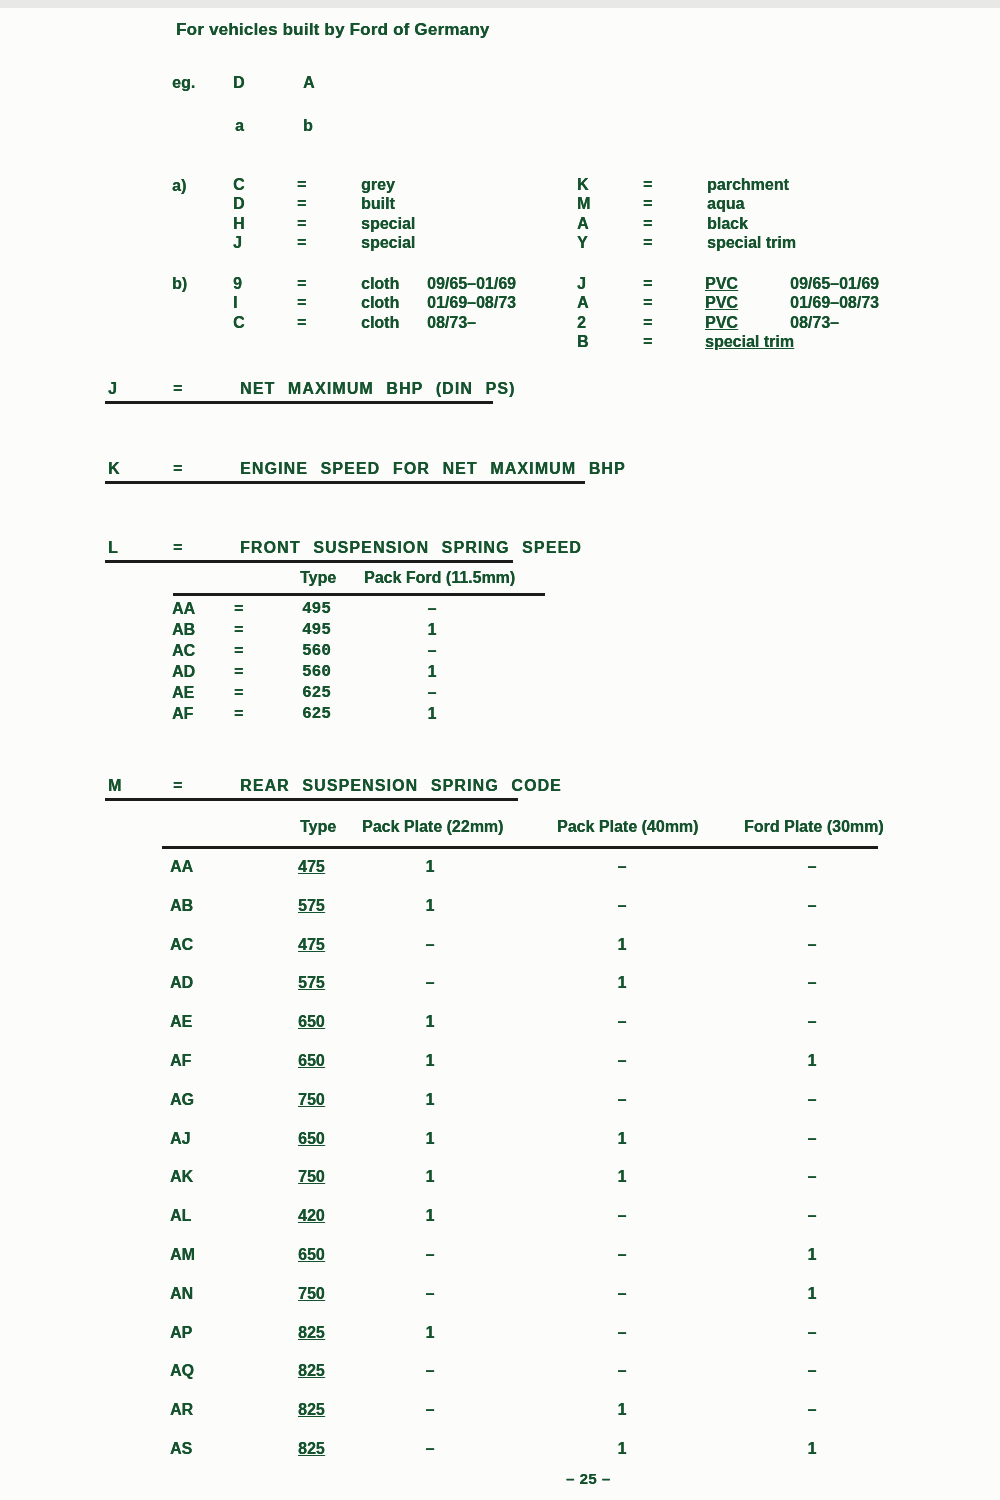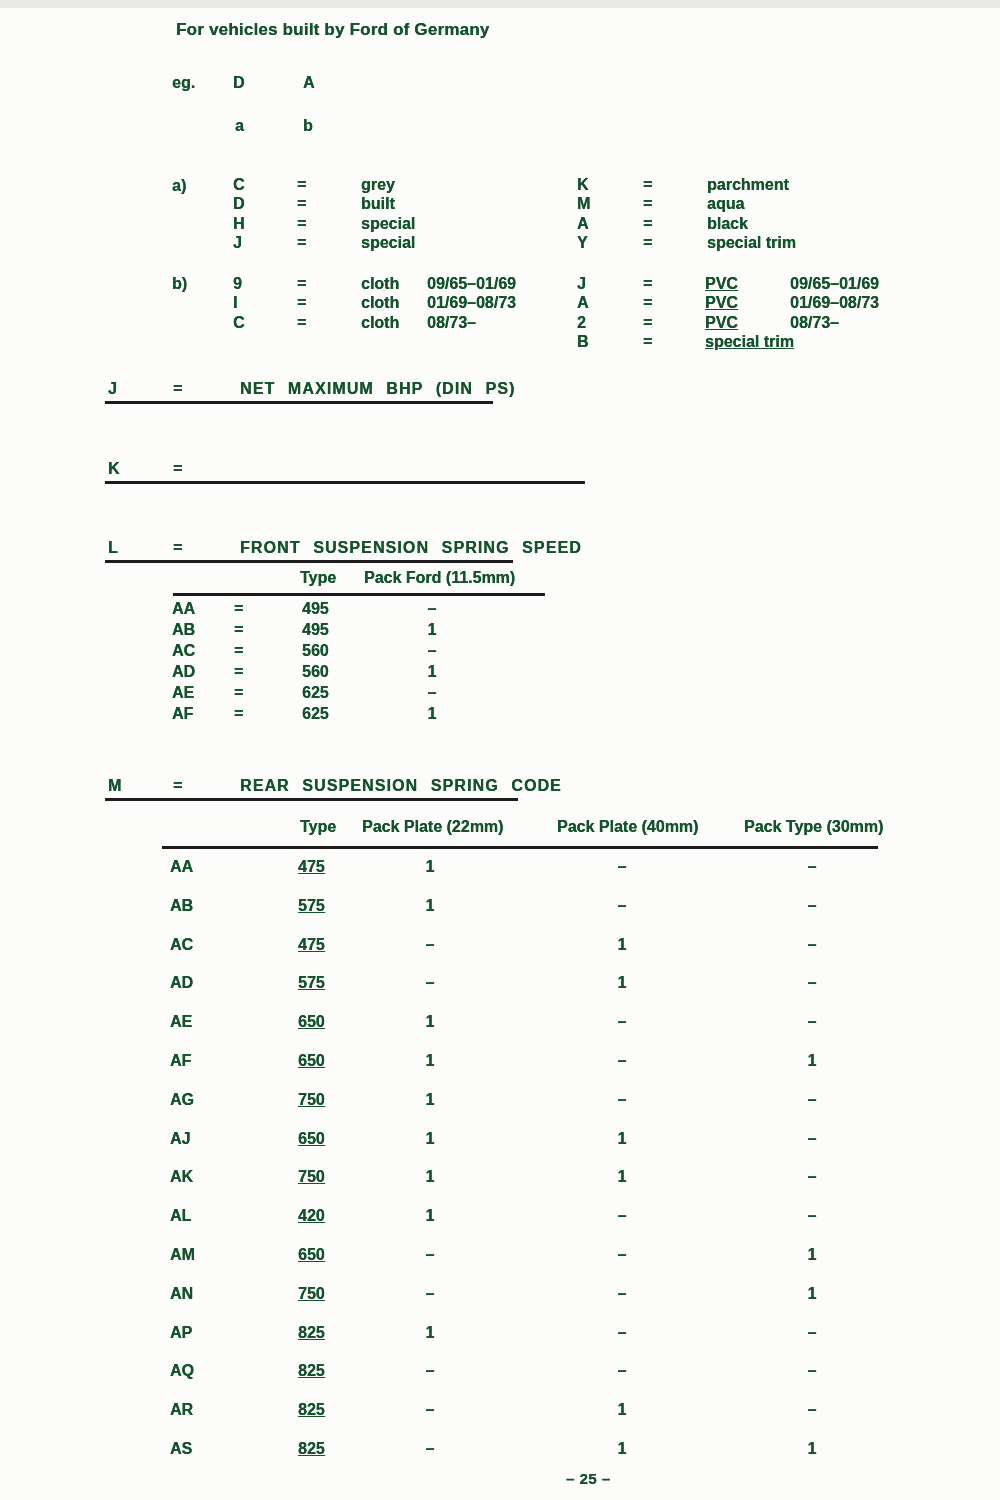--- a/index.html
+++ b/index.html
@@ -59,21 +59,21 @@
   
   .lt-head { left: 0; top: 561px; width: 100%; }
   .lt-head .h-type { position: absolute; left: 300px; }
   .lt-head .h-pack { position: absolute; left: 364px; }
   .lt-rule { left: 173px; top: 585px; width: 372px; height: 3px; background: #1c1c1c; }
   .lt-rows { left: 0; top: 592px; width: 100%; }
   .l-row { position: relative; height: 21px; }
   .l-row .lc { position: absolute; white-space: nowrap; }
   .lc-code { left: 172px; width: 44px; }
   .lc-eq   { left: 234px; width: 20px; }
-  .lc-type { left: 302px; width: 50px; }
+  .lc-type { left: 302px; width: 50px; font-family: Liberation Mono, monospace; }
   .lc-pack { left: 392px; width: 80px; text-align: center; }
 
   
   .mt-head { left: 0; top: 810px; width: 100%; white-space: nowrap; }
   .mt-head .h-type { position: absolute; left: 300px; }
   .mt-head .h-p22 { position: absolute; left: 362px; }
   .mt-head .h-p40 { position: absolute; left: 557px; }
   .mt-head .h-p30 { position: absolute; left: 744px; }
   .mt-rule { left: 162px; top: 838px; width: 716px; height: 3px; background: #1c1c1c; }
   .mt-rows { left: 0; top: 850px; width: 100%; }
@@ -212,20 +212,21 @@
   <div class="abs def def-j">
     <span class="d-code">J</span>
     <span class="d-eq">=</span>
     <span class="d-title">NET MAXIMUM BHP (DIN PS)</span>
     <div class="d-line"></div>
   </div>
 
   <div class="abs def def-k">
     <span class="d-code">K</span>
     <span class="d-eq">=</span>
+    <span class="d-title">ENGINE SPEED FOR NET MAXIMUM BHP</span>
     <div class="d-line"></div>
   </div>
 
   <div class="abs def def-l">
     <span class="d-code">L</span>
     <span class="d-eq">=</span>
     <span class="d-title">FRONT SUSPENSION SPRING SPEED</span>
     <div class="d-line"></div>
   </div>
   <div class="abs lt-head">
@@ -281,21 +282,21 @@
   <div class="abs def def-m">
     <span class="d-code">M</span>
     <span class="d-eq">=</span>
     <span class="d-title">REAR SUSPENSION SPRING CODE</span>
     <div class="d-line"></div>
   </div>
   <div class="abs mt-head">
     <span class="h-type">Type</span>
     <span class="h-p22">Pack Plate (22mm)</span>
     <span class="h-p40">Pack Plate (40mm)</span>
-    <span class="h-p30">Pack Type (30mm)</span>
+    <span class="h-p30">Ford Plate (30mm)</span>
   </div>
   <div class="abs mt-rule"></div>
   <div class="abs mt-rows">
 
       <div class="m-row">
         <span class="mc mc-code">AA</span>
         <span class="mc mc-type">475</span>
         <span class="mc mc-p22">1</span>
         <span class="mc mc-p40">–</span>
         <span class="mc mc-p30">–</span>

